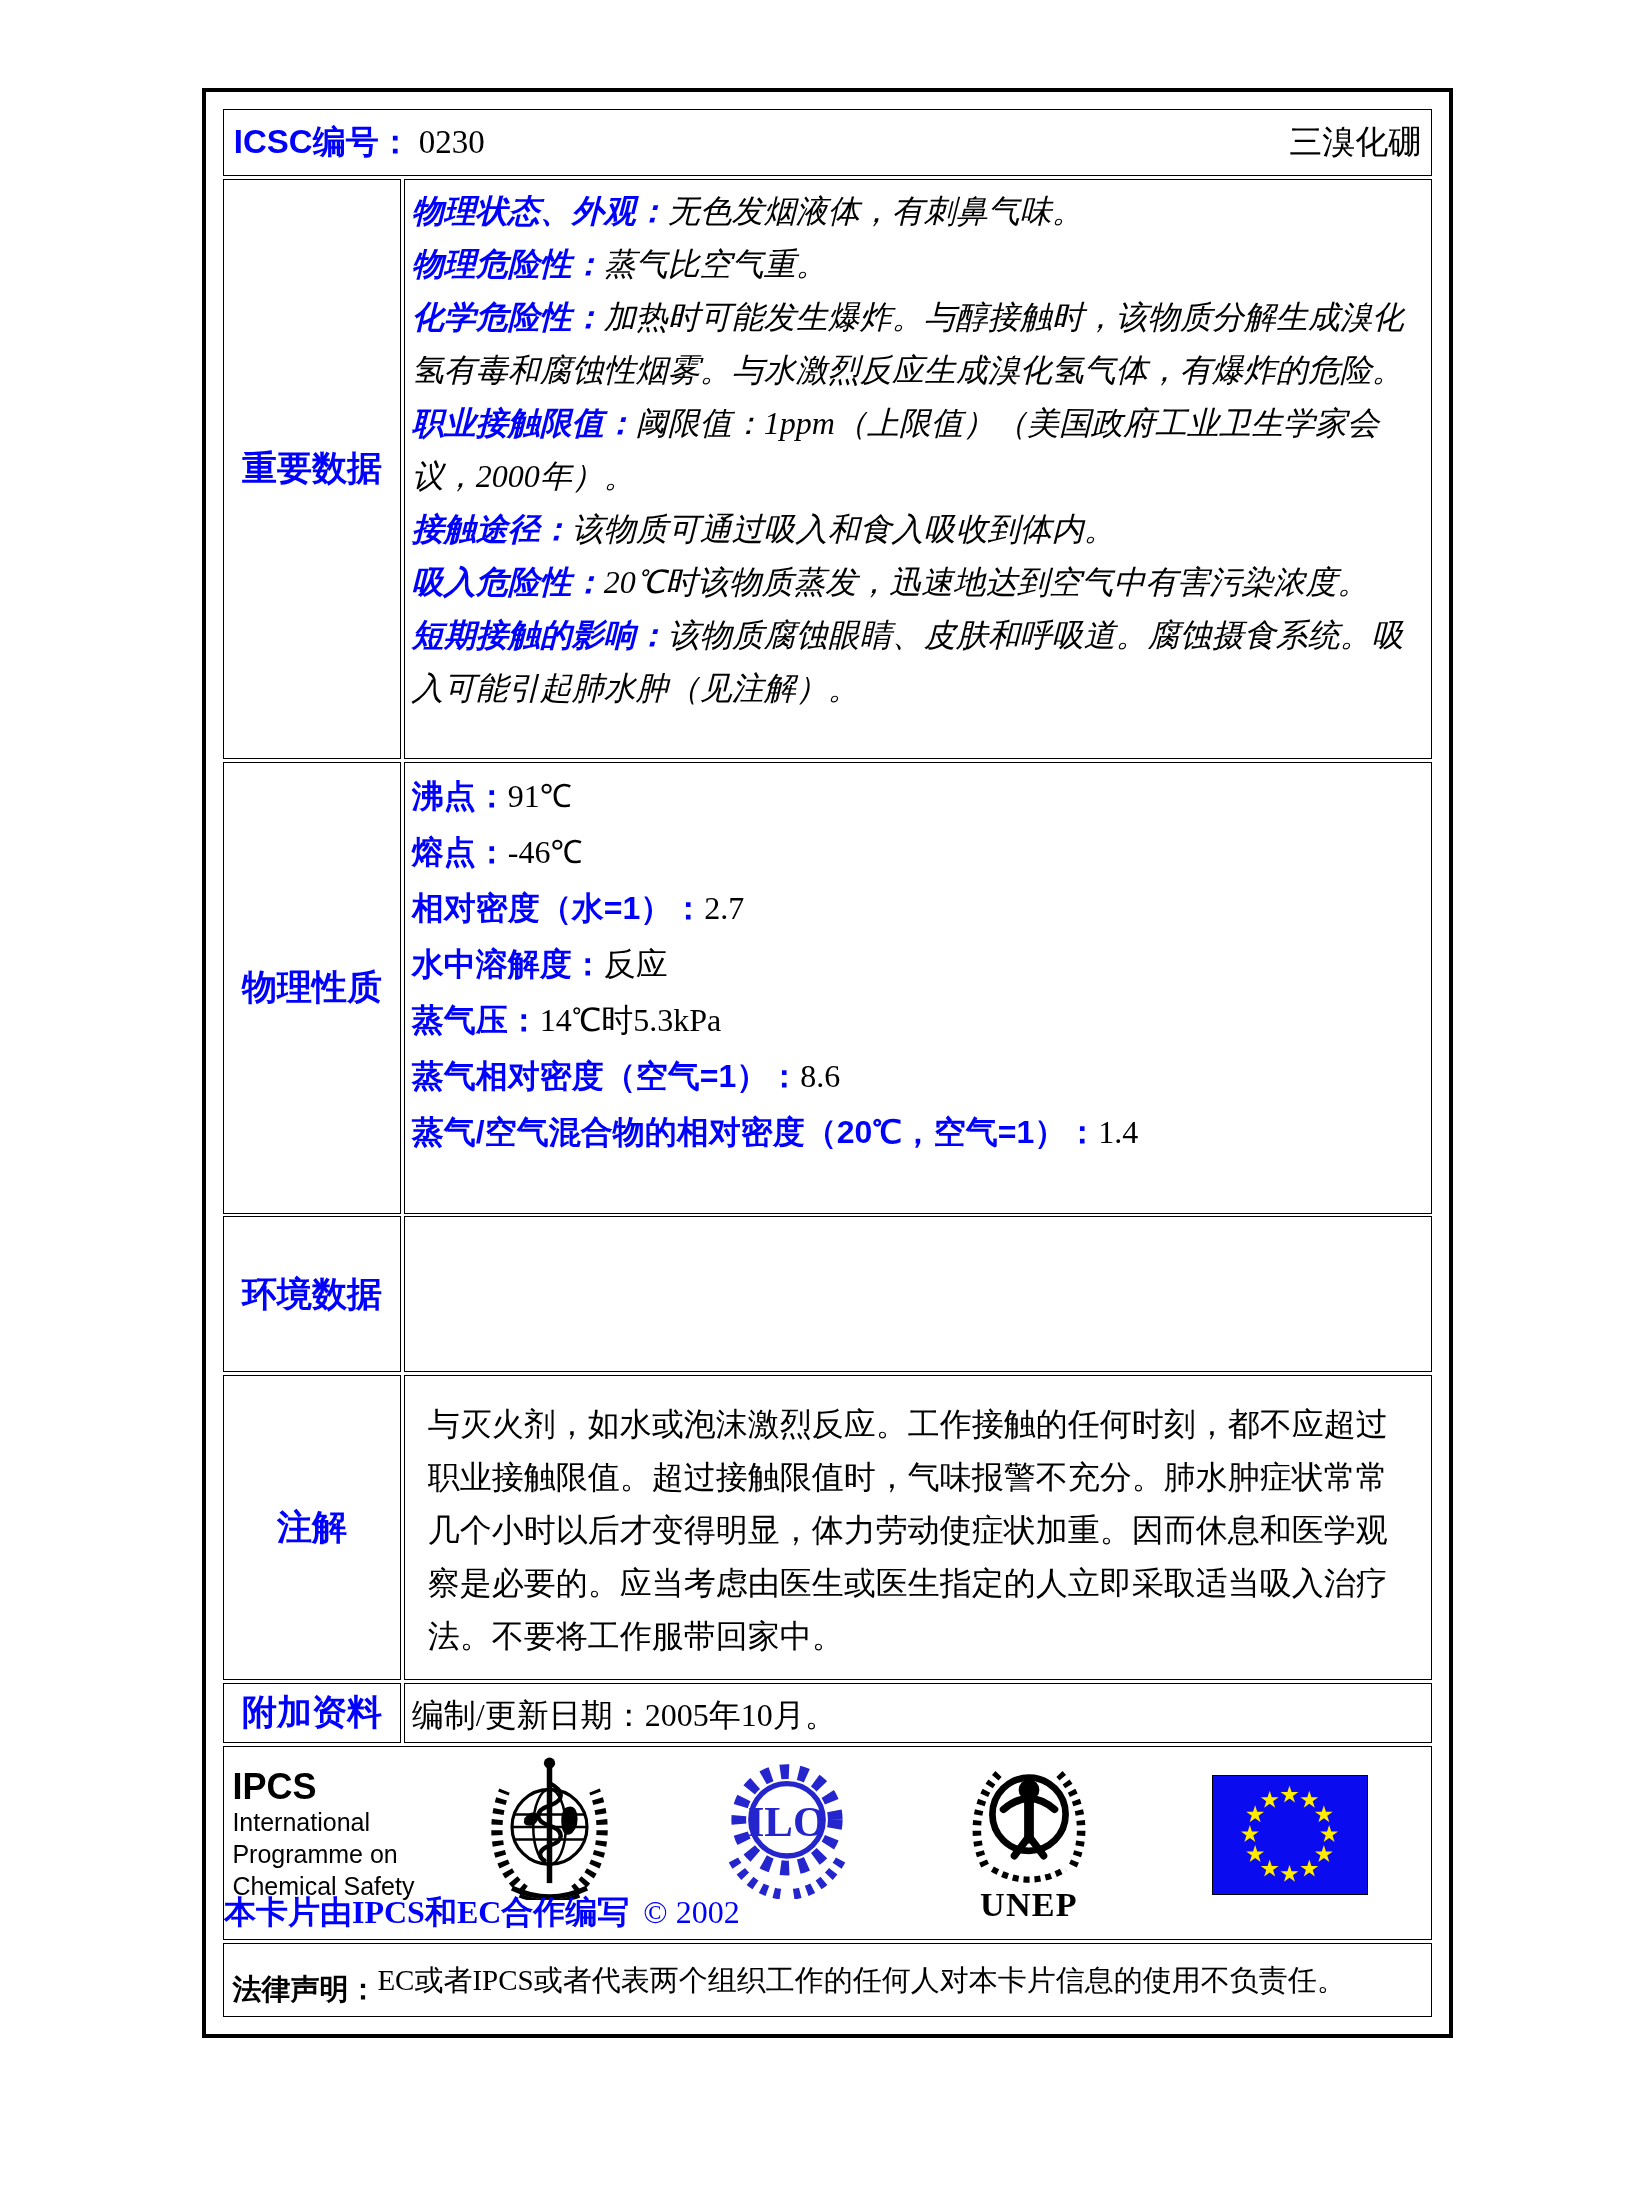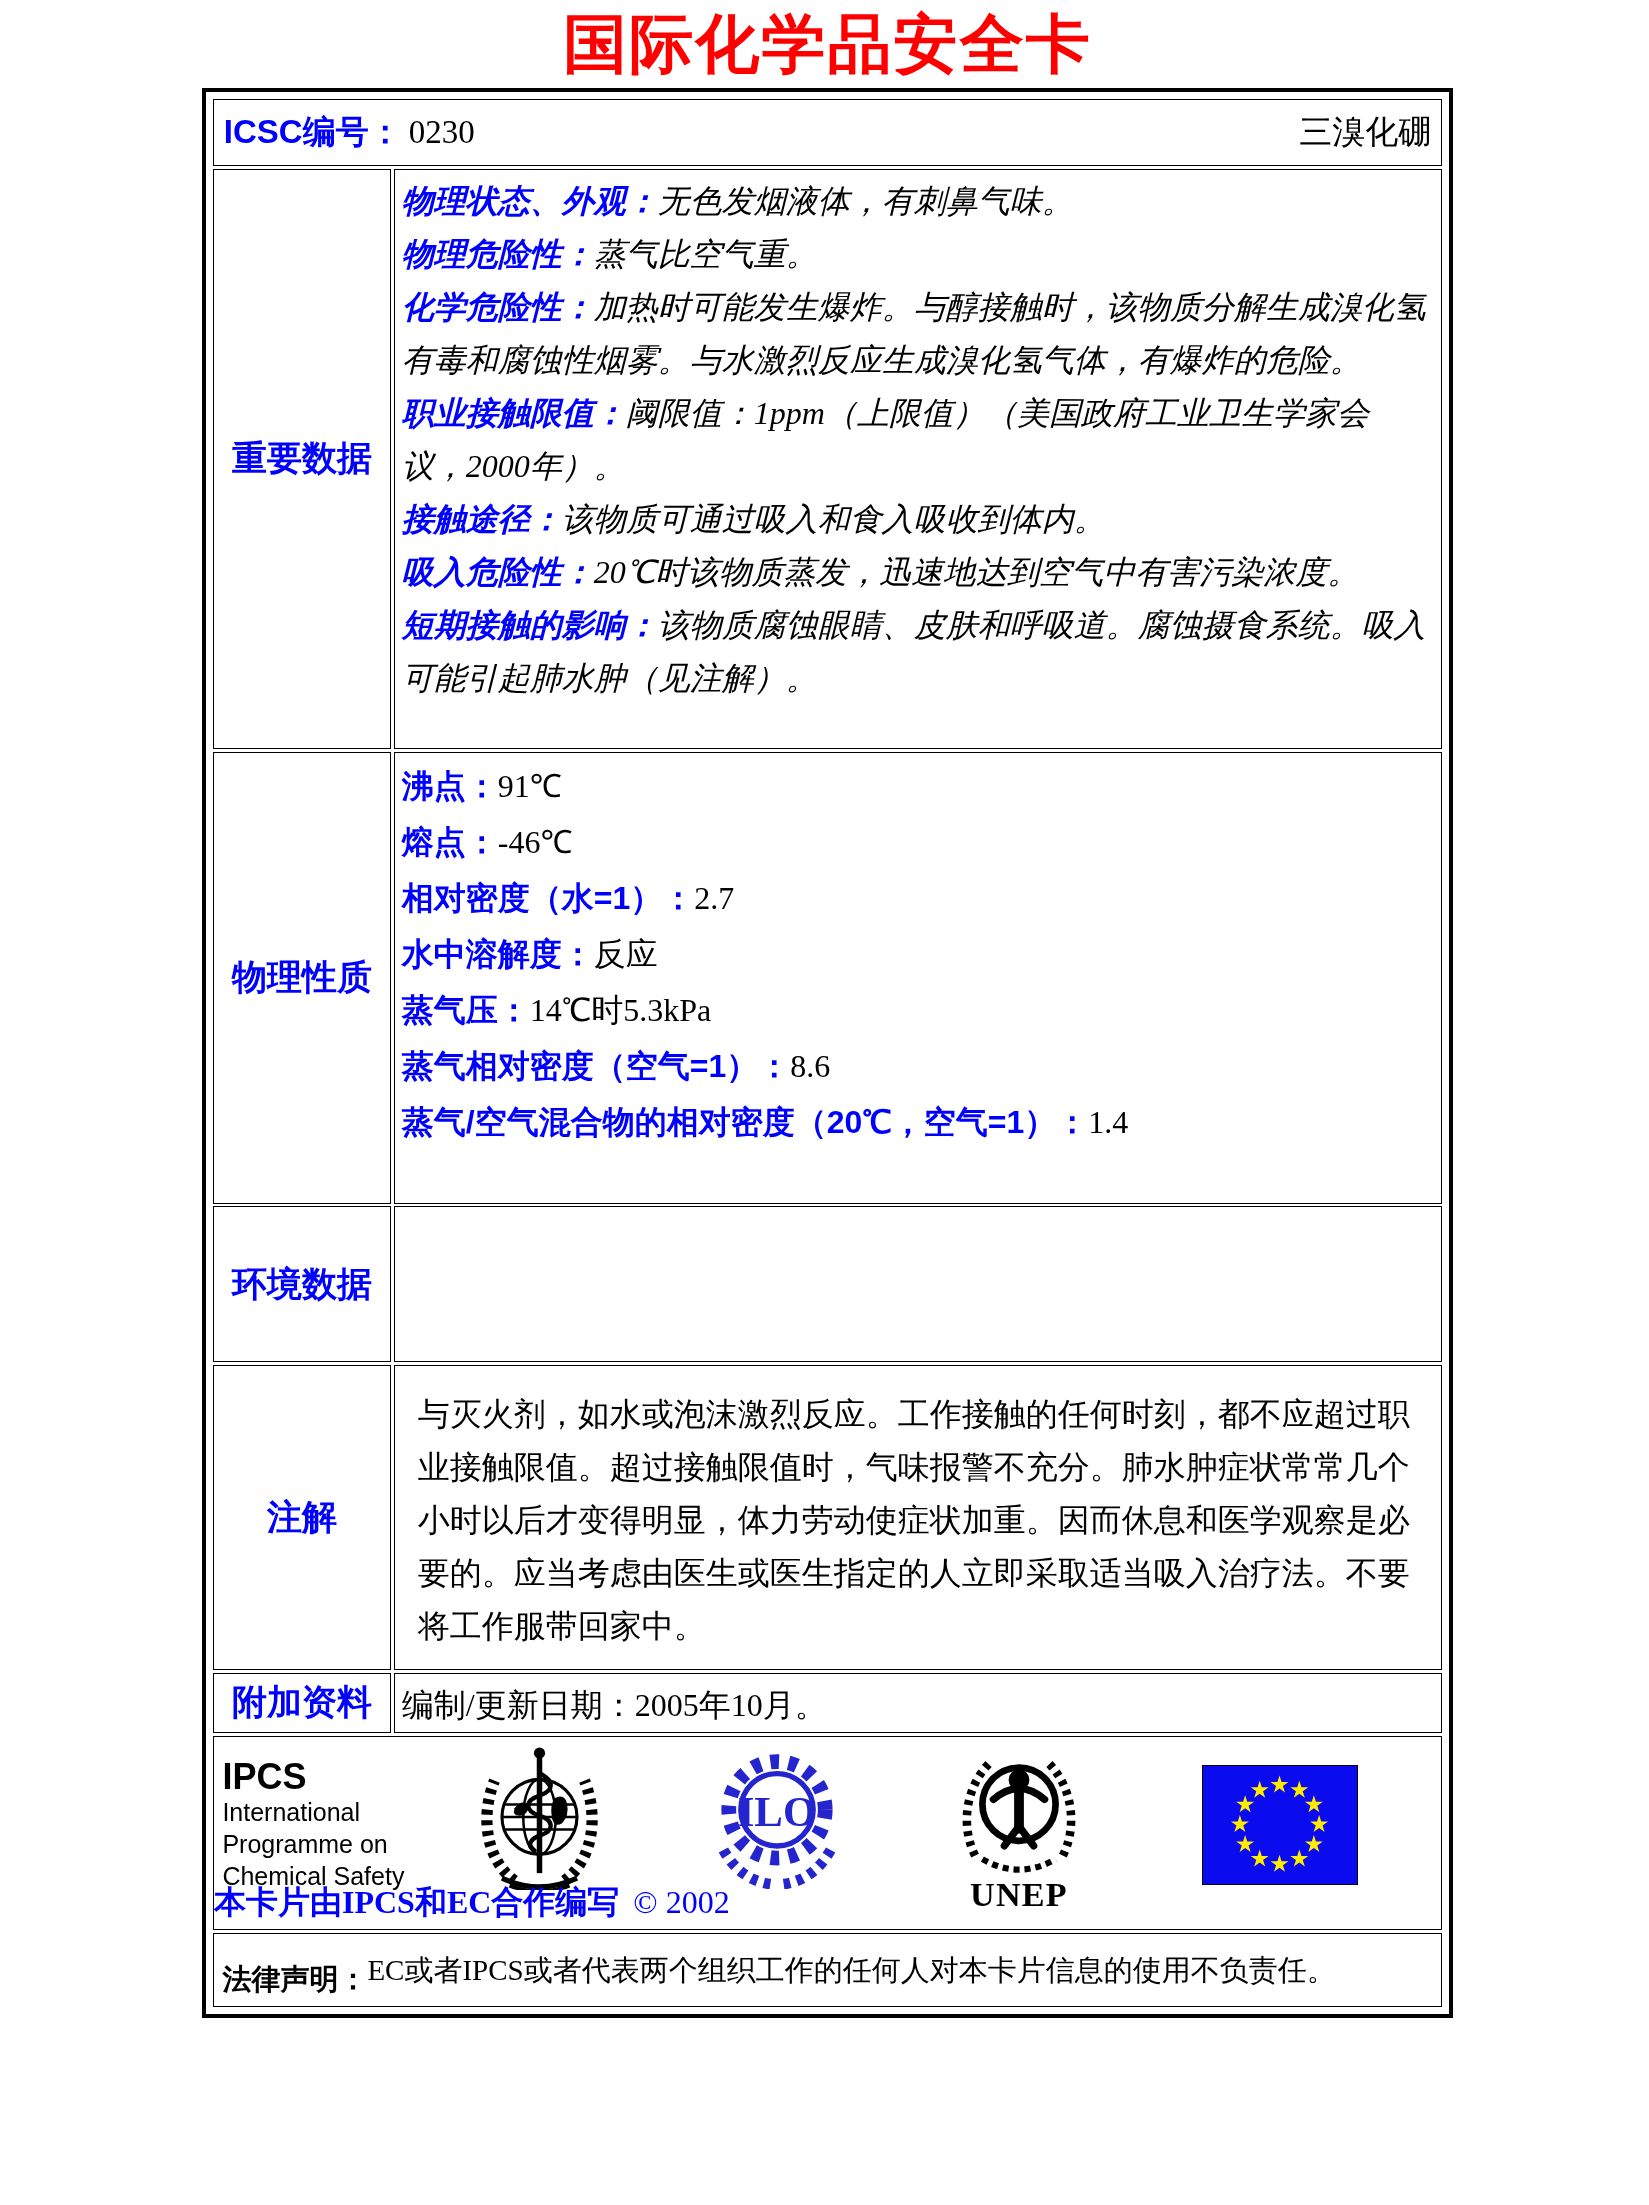--- a/index.html
+++ b/index.html
@@ -1,21 +1,21 @@
 <!DOCTYPE html>
 <html style="font-size:11px"><head>
 <meta charset="utf-8">
 <style>
   html,body{margin:0;padding:0;background:#ffffff;}
   .page{position:relative;width:1650px;height:2205px;background:#fff;overflow:hidden;
         font-family:"Liberation Serif",serif;color:#000;}
   .doc-title{position:absolute;top:1.4px;left:202px;width:1251px;text-align:center;
         font-family:"Liberation Serif",serif;font-weight:bold;font-size:64px;color:#ff0000;letter-spacing:2.1px;}
   .card{position:absolute;left:202px;top:88px;width:1251px;background:#fff;border:4.2px solid #000;
-        padding:7px;box-sizing:border-box;display:grid;grid-template-columns:178px 1fr;gap:2.8px;}
+        padding:17px;box-sizing:border-box;display:grid;grid-template-columns:178px 1fr;gap:2.8px;}
   .cell{border:1.4px solid #000;box-sizing:border-box;background:#fff;}
   .full{grid-column:1/-1;}
   .h-icsc{min-height:67px;}
   .h-imp{min-height:580px;}
   .h-phy{min-height:452px;}
   .h-env{min-height:156px;}
   .h-note{min-height:268px;}
   .h-add{min-height:52px;}
   .h-logo{min-height:194px;}
   .h-legal{min-height:74px;}
@@ -43,21 +43,20 @@
         border:1.4px solid #000;box-sizing:border-box;}
   .caption{position:absolute;left:0;right:0;bottom:4.2px;text-align:left;
         font-family:"Liberation Serif",serif;font-size:32px;color:#0000ff;font-weight:bold;}
   .caption .copyright{font-weight:normal;margin-left:14px;}
 </style>
 </head>
 <body>
 
 <div class="page">
 
-  <div class="doc-title">国际化学品安全卡</div>
 
   <div class="card">
 
     <div class="cell full h-icsc row-icsc">
       <div>
         <span class="blue-label">ICSC编号：</span><span class="icsc-num">0230</span>
       </div>
       <div class="chem-name">三溴化硼</div>
     </div>
 

